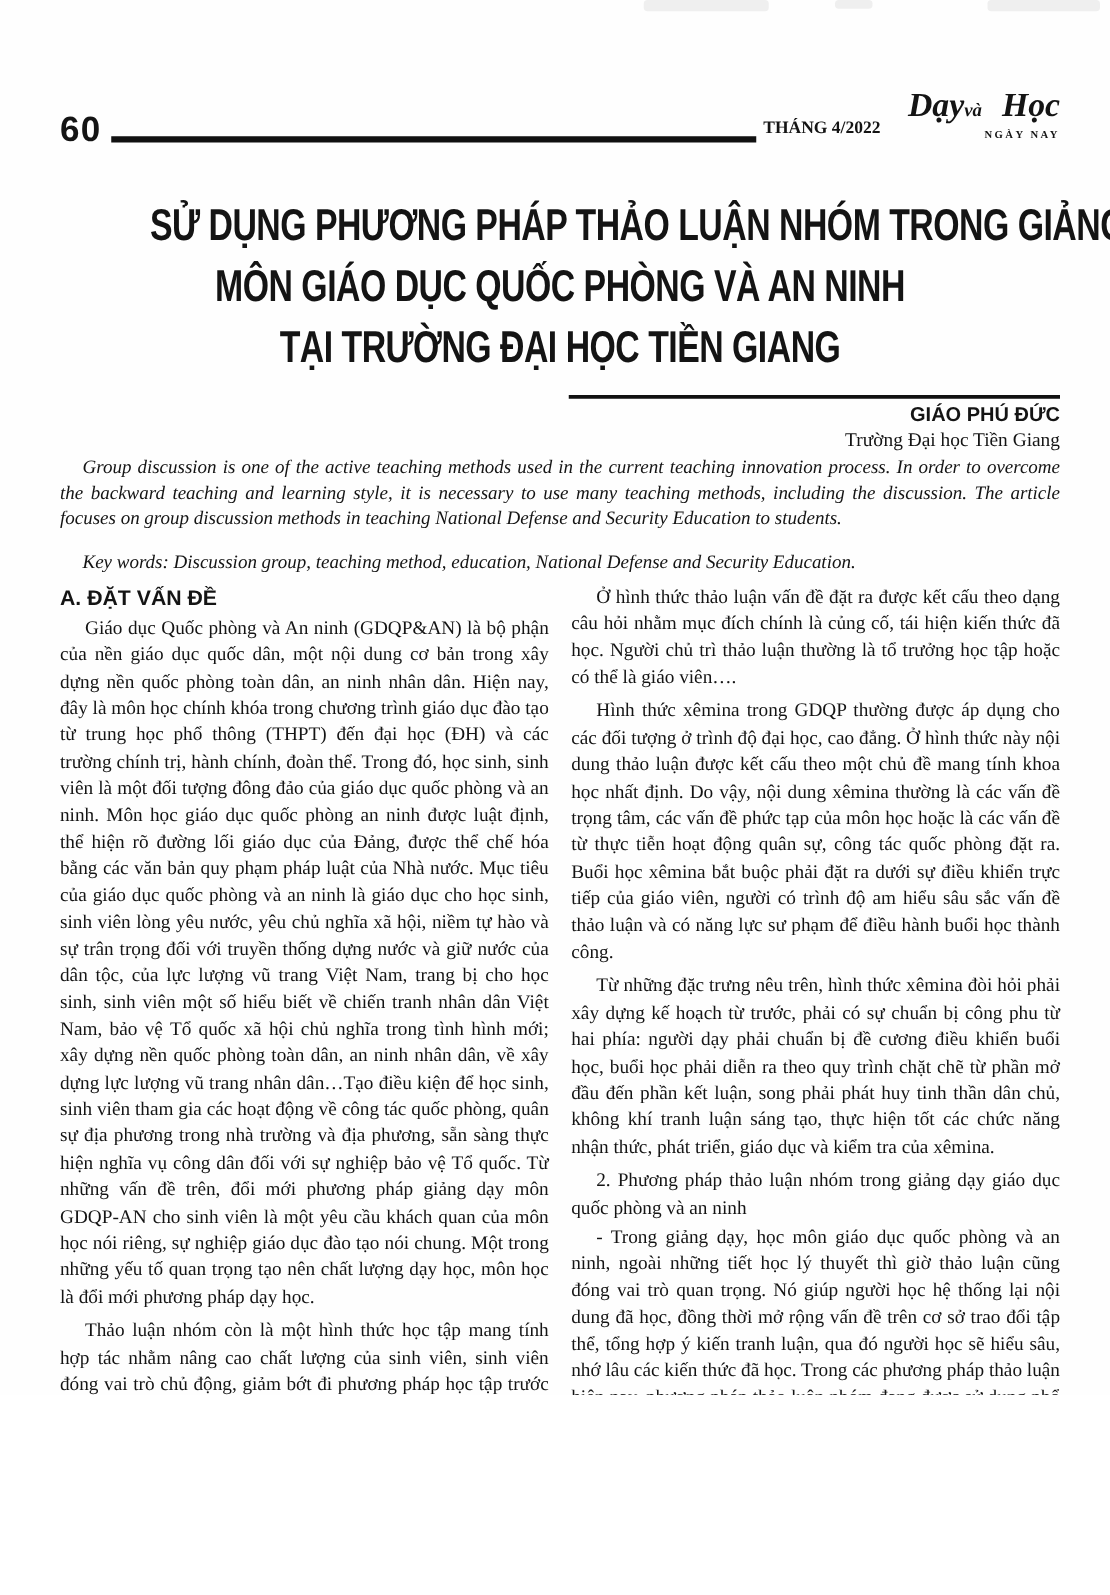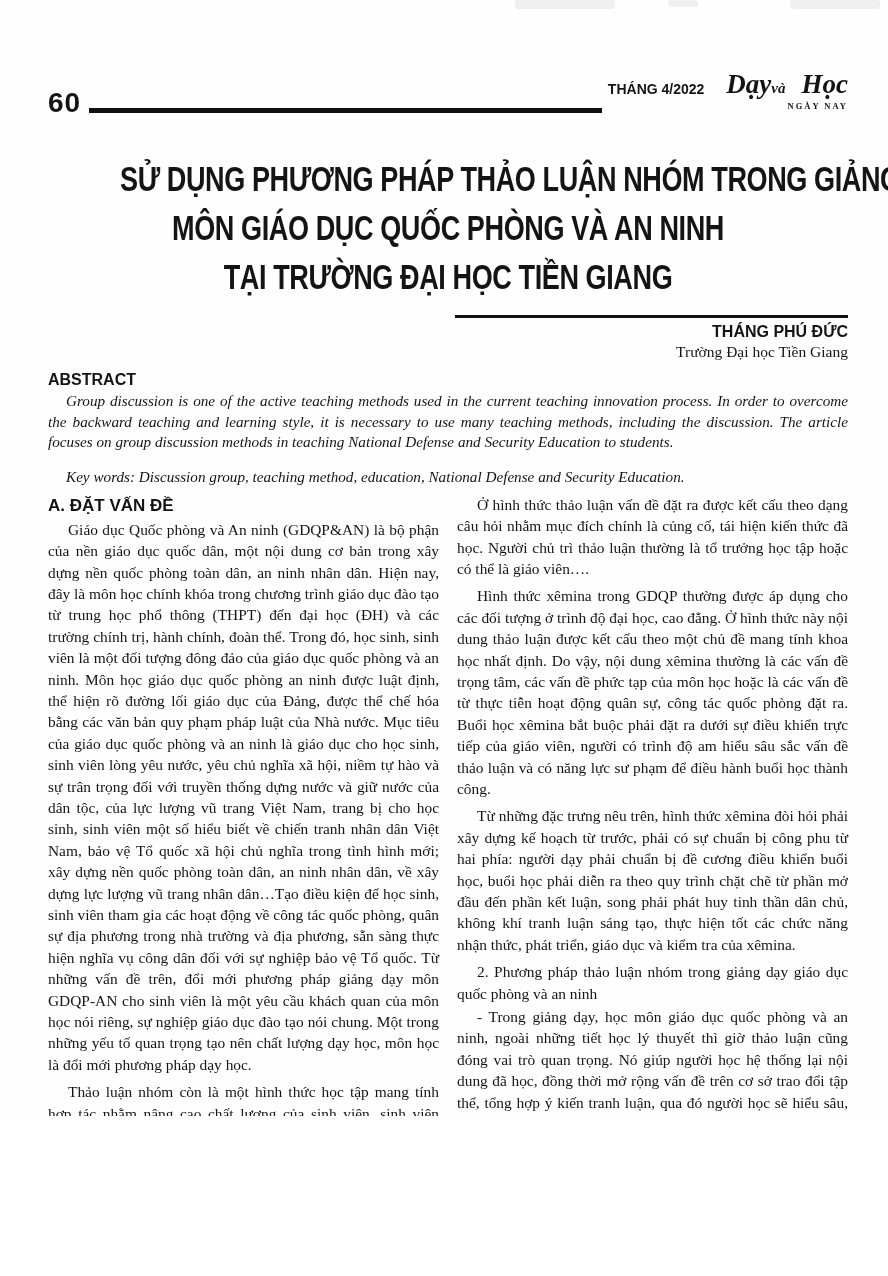--- a/index.html
+++ b/index.html
@@ -17,21 +17,21 @@
   .smudge{position:absolute;top:0;background:#efefef;border-radius:3px;}
   .smudge.s1{left:515px;width:100px;height:9px;}
   .smudge.s2{left:668px;width:30px;height:7px;}
   .smudge.s3{left:790px;width:90px;height:9px;}
 
   
   .header{display:flex;align-items:flex-end;padding-top:74px;}
   .page-number{font-family:"Liberation Sans", sans-serif;font-weight:bold;font-size:28px;line-height:26px;letter-spacing:1px;}
   .header-rule{flex:1;height:5px;background:#111;margin:0 6px 3px 8px;}
   .header-right{display:flex;align-items:flex-end;white-space:nowrap;}
-  .issue-date{font-family:Liberation Sans, sans-serif;font-weight:bold;font-size:14px;margin:0 6px 19px 0;}
+  .issue-date{font-family:Liberation Serif, serif;font-weight:bold;font-size:14px;margin:0 6px 6px 0;}
   .logo{font-family:"Liberation Serif", serif;font-weight:bold;font-style:italic;line-height:20px;text-align:right;}
   .logo .big{font-size:27px;margin-left:16px;}
   .logo .small{font-size:15px;}
   .logo .sub{display:block;font-style:normal;font-weight:bold;font-size:8.5px;letter-spacing:2px;text-align:right;margin-top:-2px;}
 
   
   .title-block{margin-top:38px;text-align:center;}
   .title-line{
     font-family:"Liberation Sans", sans-serif;
     font-weight:bold;
@@ -82,25 +82,24 @@
     </div>
   </div>
 
   <div class="title-block">
     <div class="title-line">SỬ DỤNG PHƯƠNG PHÁP THẢO LUẬN NHÓM TRONG GIẢNG DẠY</div>
     <div class="title-line">MÔN GIÁO DỤC QUỐC PHÒNG VÀ AN NINH</div>
     <div class="title-line">TẠI TRƯỜNG ĐẠI HỌC TIỀN GIANG</div>
   </div>
 
   <div class="author-rule"></div>
-  <div class="author-name">THÁNG PHÚ ĐỨC</div>
+  <div class="author-name">GIÁO PHÚ ĐỨC</div>
   <div class="author-affiliation">Trường Đại học Tiền Giang</div>
 
 
-  <div class="abstract-heading">ABSTRACT</div>
   <p class="abstract-body">Group discussion is one of the active teaching methods used in the current teaching innovation process. In order to overcome the backward teaching and learning style, it is necessary to use many teaching methods, including the discussion. The article focuses on group discussion methods in teaching National Defense and Security Education to students.</p>
   <div class="keywords">Key words: Discussion group, teaching method, education, National Defense and Security Education.</div>
 
   <div class="columns">
     <div class="col">
       <div class="sec-heading">A. ĐẶT VẤN ĐỀ</div>
       <p class="para">Giáo dục Quốc phòng và An ninh (GDQP&amp;AN) là bộ phận của nền giáo dục quốc dân, một nội dung cơ bản trong xây dựng nền quốc phòng toàn dân, an ninh nhân dân. Hiện nay, đây là môn học chính khóa trong chương trình giáo dục đào tạo từ trung học phổ thông (THPT) đến đại học (ĐH) và các trường chính trị, hành chính, đoàn thể. Trong đó, học sinh, sinh viên là một đối tượng đông đảo của giáo dục quốc phòng và an ninh. Môn học giáo dục quốc phòng an ninh được luật định, thể hiện rõ đường lối giáo dục của Đảng, được thể chế hóa bằng các văn bản quy phạm pháp luật của Nhà nước. Mục tiêu của giáo dục quốc phòng và an ninh là giáo dục cho học sinh, sinh viên lòng yêu nước, yêu chủ nghĩa xã hội, niềm tự hào và sự trân trọng đối với truyền thống dựng nước và giữ nước của dân tộc, của lực lượng vũ trang Việt Nam, trang bị cho học sinh, sinh viên một số hiểu biết về chiến tranh nhân dân Việt Nam, bảo vệ Tổ quốc xã hội chủ nghĩa trong tình hình mới; xây dựng nền quốc phòng toàn dân, an ninh nhân dân, về xây dựng lực lượng vũ trang nhân dân…Tạo điều kiện để học sinh, sinh viên tham gia các hoạt động về công tác quốc phòng, quân sự địa phương trong nhà trường và địa phương, sẵn sàng thực hiện nghĩa vụ công dân đối với sự nghiệp bảo vệ Tổ quốc. Từ những vấn đề trên, đổi mới phương pháp giảng dạy môn GDQP-AN cho sinh viên là một yêu cầu khách quan của môn học nói riêng, sự nghiệp giáo dục đào tạo nói chung. Một trong những yếu tố quan trọng tạo nên chất lượng dạy học, môn học là đổi mới phương pháp dạy học.</p>
       <p class="para">Thảo luận nhóm còn là một hình thức học tập mang tính hợp tác nhằm nâng cao chất lượng của sinh viên, sinh viên đóng vai trò chủ động, giảm bớt đi phương pháp học tập trước đây đó là: phấn trắng - bảng đen; thầy đọc - trò chép; thầy giảng - trò nghe…. Giúp cho người học chiếm lĩnh tri thức chứ không phải lĩnh hội tri thức. Sinh viên có cơ hội giao lưu, trao đổi, thảo luận với nhau để đạt được kết quả cao trong học tập về nhiều mặt. Theo cách học này, sinh viên được tạo cơ hội tự đặt câu hỏi, thảo luận, trình bày quan điểm của cá nhân và cùng hợp tác trao đổi kiến thức. Để có thể hiểu rõ hơn phương pháp thảo luận nhóm trong giảng dạy môn GDQP&amp;AN chúng ta tiến hành phân tích nội dung trên.</p>
 
     </div>

